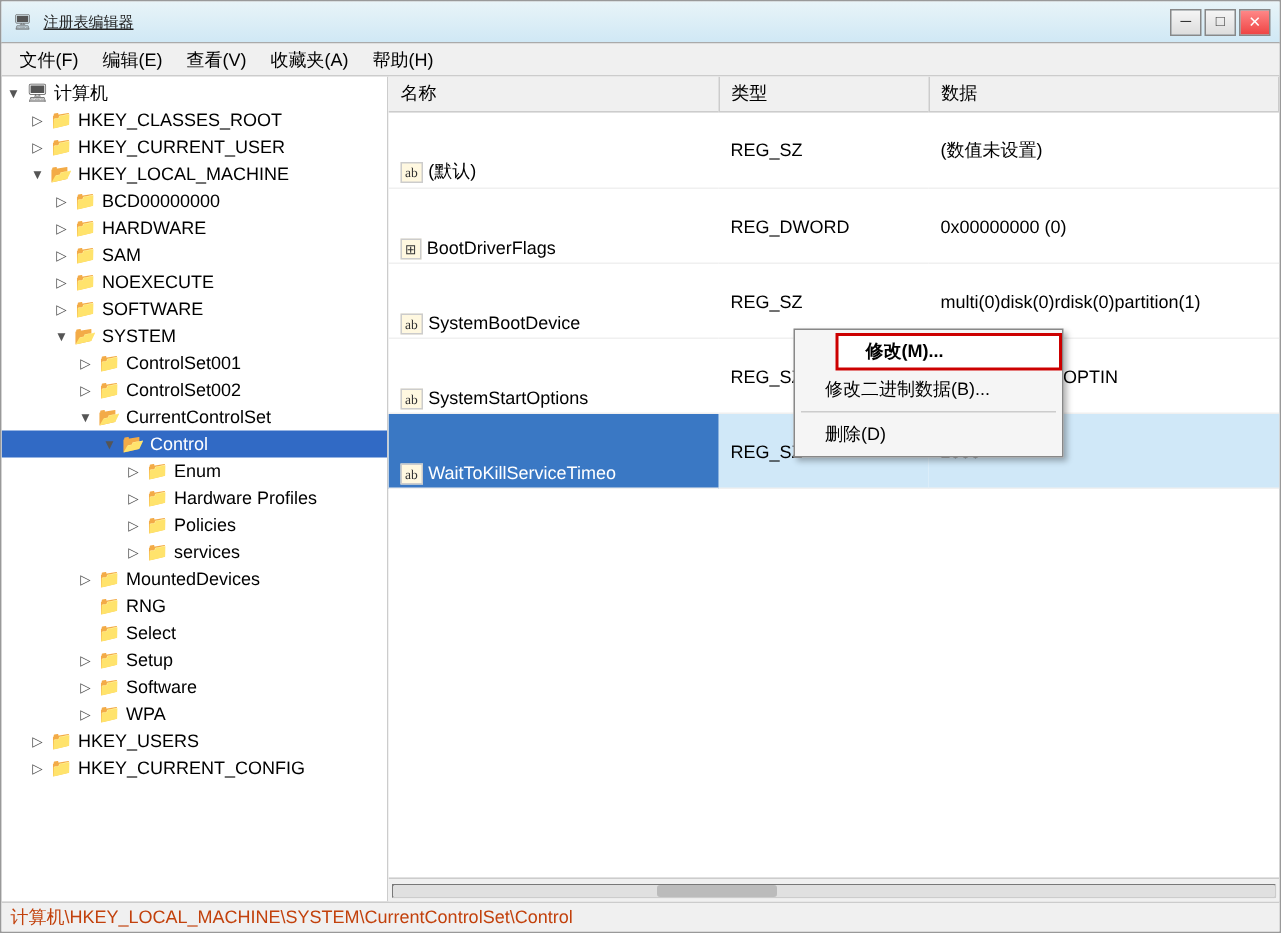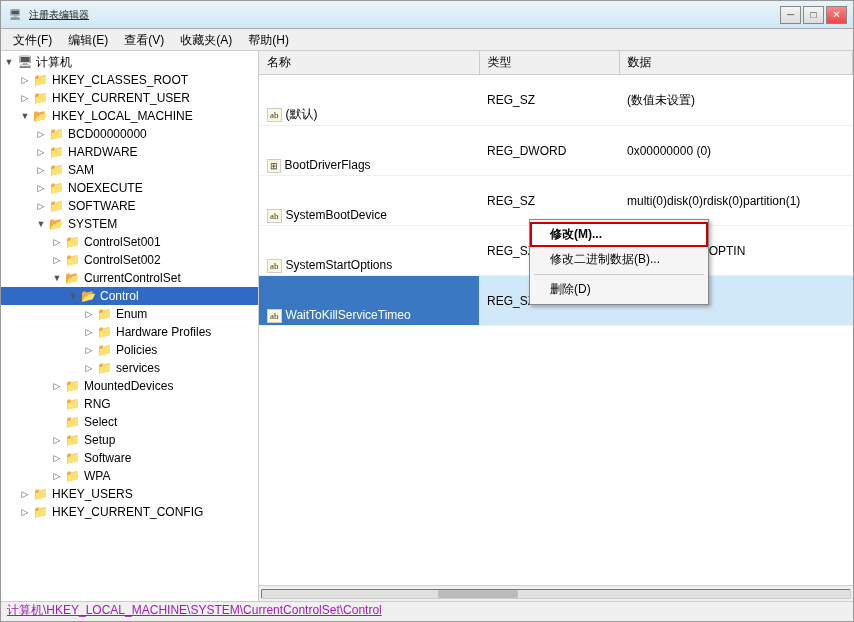--- a/index.html
+++ b/index.html
@@ -211,25 +211,24 @@
       border-radius: 2px;
       margin-left: 30%;
     }
 
     
     .status-bar {
       background: #f0f0f0;
       border-top: 1px solid #ccc;
       padding: 2px 6px;
       font-size: 12px;
-      color: #a21caf;
+      color: #c2410c;
       height: 20px;
       display: flex;
-      align-items: flex-end;
-      text-decoration: underline;
+      align-items: center;
     }
 
     
     .context-menu {
       position: absolute;
       background: #f5f5f5;
       border: 1px solid #888;
       box-shadow: 2px 2px 4px rgba(0,0,0,0.3);
       z-index: 100;
       min-width: 180px;
@@ -243,20 +242,21 @@
       font-size: 12px;
       color: #000;
       white-space: nowrap;
     }
     .ctx-item.highlighted {
       background: #fff;
       border: 2px solid #cc0000;
       color: #000;
       font-weight: bold;
       padding: 2px 18px;
+      margin-left: 27px;
     }
     .ctx-separator {
       border: none;
       border-top: 1px solid #ccc;
       margin: 2px 4px;
     }
   </style>
 </head>
 <body>
 

